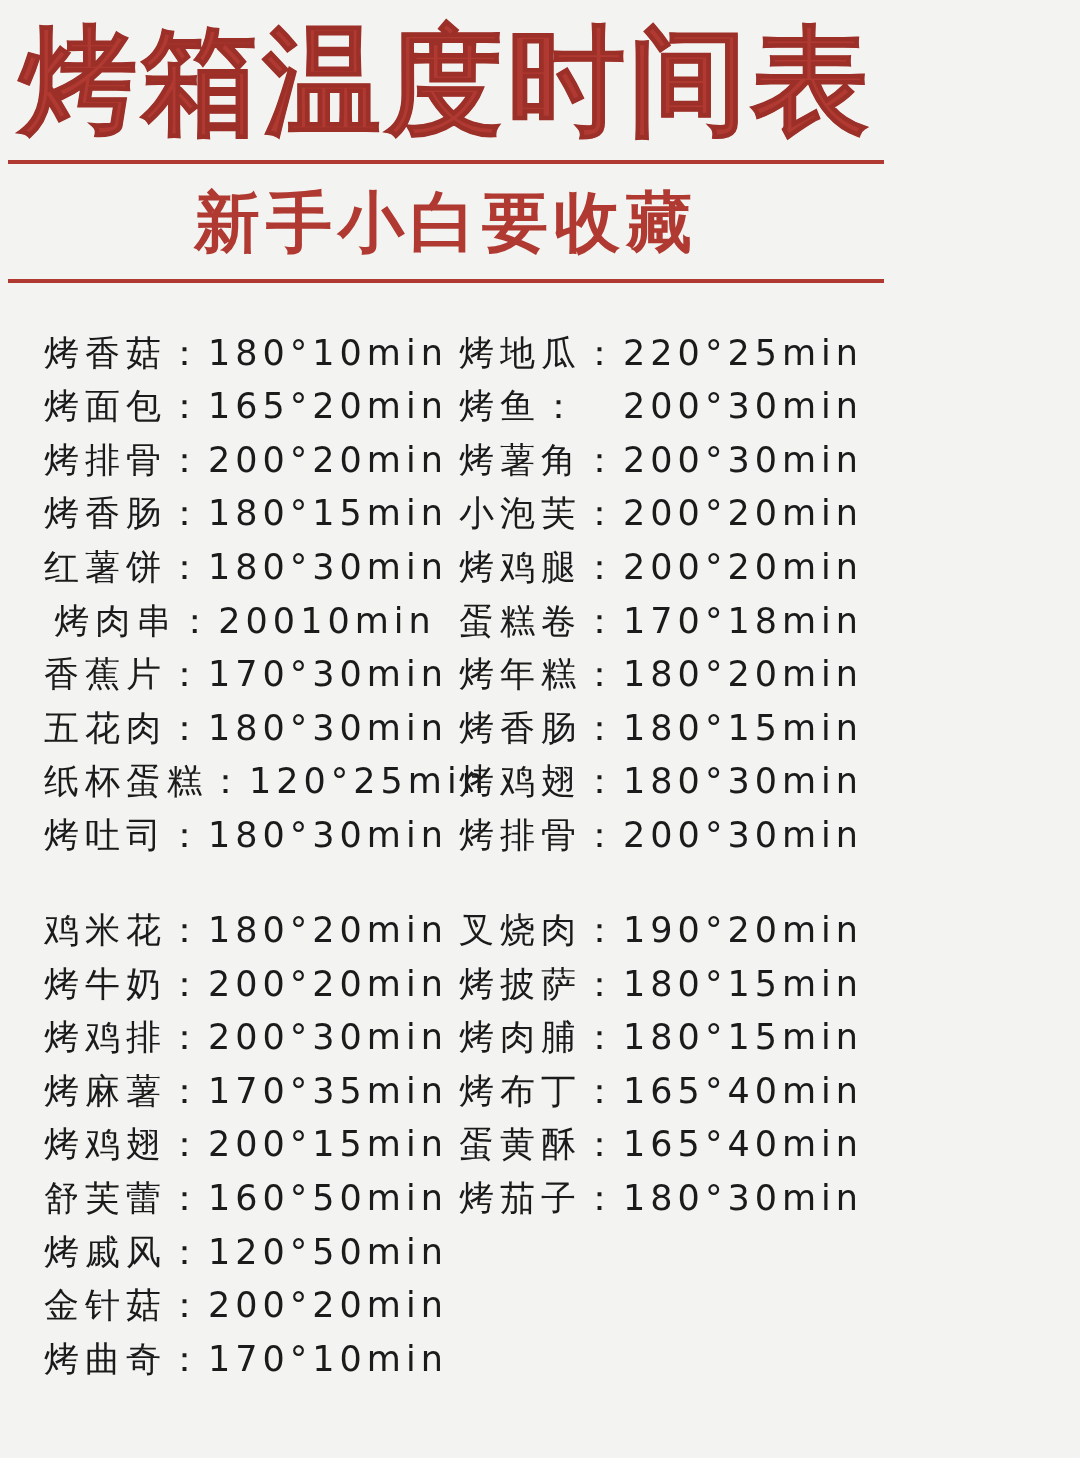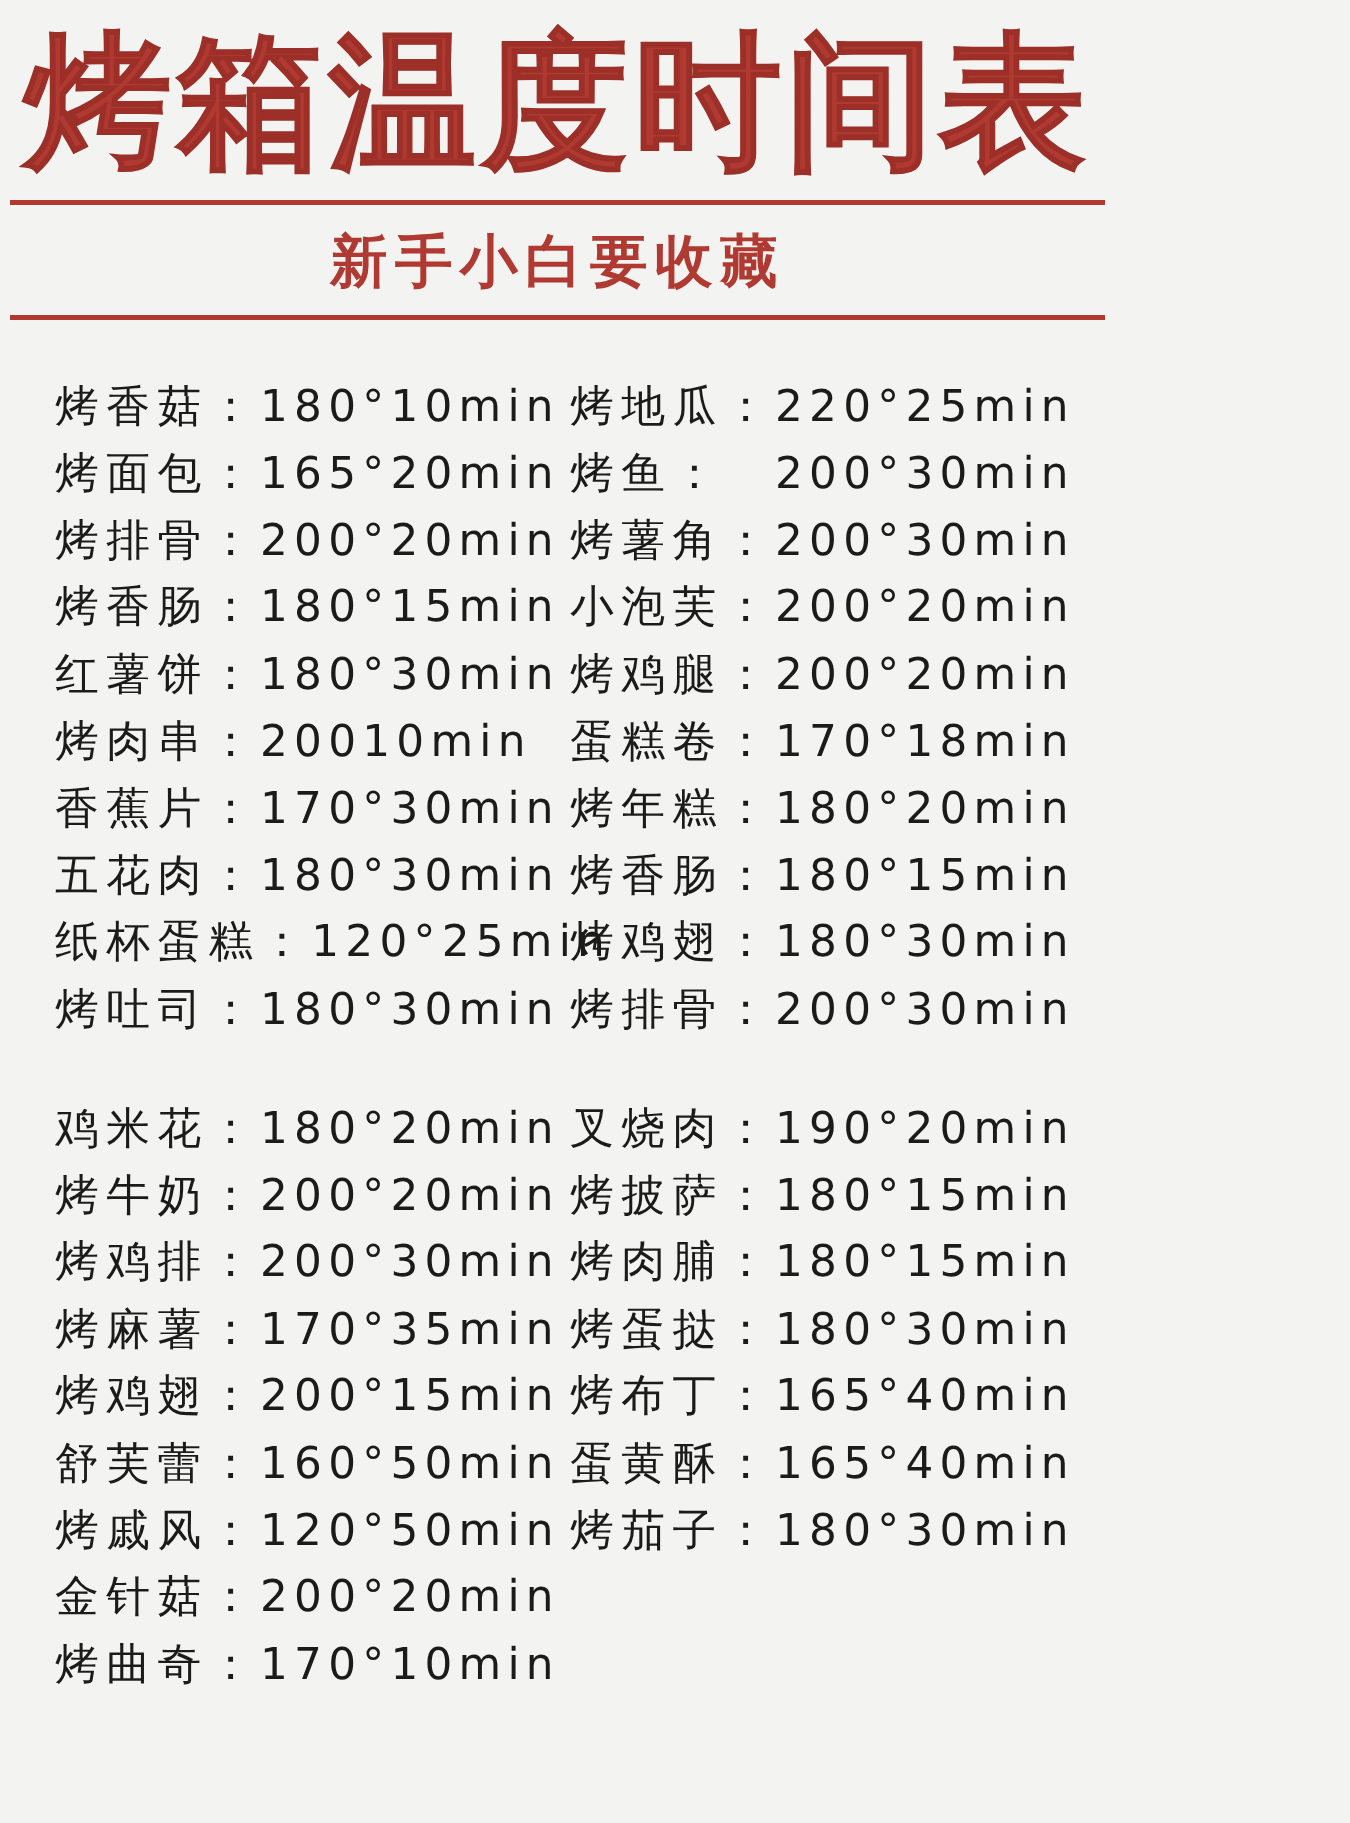--- a/index.html
+++ b/index.html
@@ -34,21 +34,21 @@
   .rule {
     height: 4px;
     background: #b03a32;
     margin: 10px 8px 0 8px;
   }
   .subtitle {
     text-align: center;
     color: #b03a32;
     font-family: "DejaVu Sans", sans-serif;
     font-weight: bold;
-    font-size: 46px;
+    font-size: 66px;
     line-height: 1.35;
     letter-spacing: 6px;
     padding: 14px 0 10px 0;
   }
   .rule2 {
     height: 4px;
     background: #b03a32;
     margin: 2px 8px 0 8px;
   }
   .content {
@@ -63,20 +63,21 @@
   .col.left { padding-left: 18px; }
   .col.right { padding-left: 10px; }
   .group + .group { margin-top: 42px; }
   .entry {
     font-family: "DejaVu Sans", sans-serif;
     font-size: 35px;
     color: #1b1b1b;
     line-height: 1.53;
     white-space: pre;
     letter-spacing: 1px;
+    text-align: center;
   }
   .entry .name { letter-spacing: 6px; }
   .entry .val { letter-spacing: 5px; }
 </style>
 </head>
 <body>
 
 <div class="page">
 
   <div class="title">烤箱温度时间表</div>
@@ -130,21 +131,20 @@
         <div class="entry"><span class="name">烤年糕：</span><span class="val">180°20min</span></div>
         <div class="entry"><span class="name">烤香肠：</span><span class="val">180°15min</span></div>
         <div class="entry"><span class="name">烤鸡翅：</span><span class="val">180°30min</span></div>
         <div class="entry"><span class="name">烤排骨：</span><span class="val">200°30min</span></div>
       </div>
 
       <div class="group">
         <div class="entry"><span class="name">叉烧肉：</span><span class="val">190°20min</span></div>
         <div class="entry"><span class="name">烤披萨：</span><span class="val">180°15min</span></div>
         <div class="entry"><span class="name">烤肉脯：</span><span class="val">180°15min</span></div>
-        <div class="entry"><span class="name">烤蛋挞：</span><span class="val">180°30min</span></div>
         <div class="entry"><span class="name">烤布丁：</span><span class="val">165°40min</span></div>
         <div class="entry"><span class="name">蛋黄酥：</span><span class="val">165°40min</span></div>
         <div class="entry"><span class="name">烤茄子：</span><span class="val">180°30min</span></div>
       </div>
 
     </div>
 
   </div>
 
 </div>

